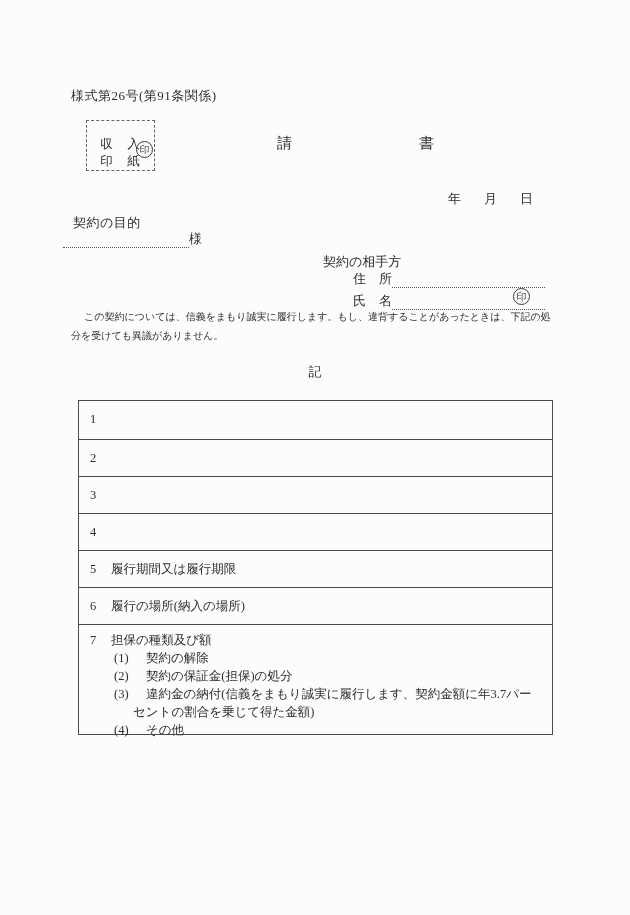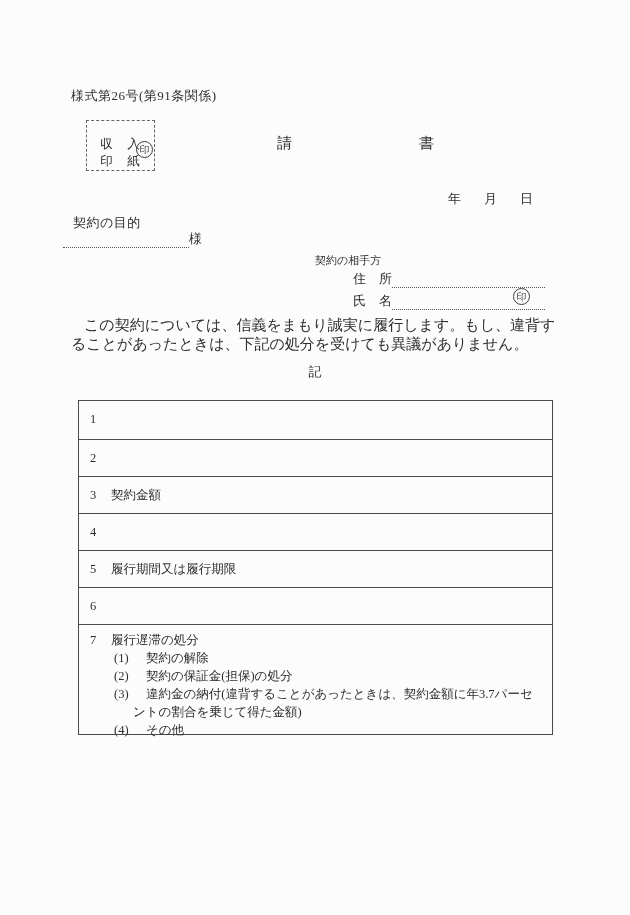--- a/index.html
+++ b/index.html
@@ -86,40 +86,40 @@
     align-items: flex-end;
     font-size: 13px;
   }
   .dotline {
     border-bottom: 1px dotted #555;
     align-self: flex-end;
   }
   .addressee-line .dotline { width: 126px; height: 14px; }
 
   
-  .counterparty-heading { left: 315px; top: 253px; font-size: 11px; }
+  .counterparty-heading { left: 323px; top: 253px; font-size: 13px; }
   .field-row {
     display: flex;
     font-size: 13px;
     font-family: Liberation Serif, serif;
   }
   .field-row .field-label { white-space: nowrap; }
   .field-row .dotline { width: 153px; height: 16px; }
   .address-row { left: 353px; top: 270px; }
   .name-row { left: 353px; top: 292px; }
   .name-seal {
     position: absolute;
     left: 160px; top: -4px;
   }
 
   
   .pledge {
-    left: 71px; top: 316px;
+    left: 71px; top: 308px;
     width: 489px;
-    font-size: 15px;
+    font-size: 10px;
     line-height: 18.5px;
     text-indent: 13px;
   }
 
   
   .note-heading {
     left: 0; top: 363px;
     width: 100%;
     text-align: center;
     font-size: 13px;
@@ -211,53 +211,53 @@
     <div class="t-row">
       <span class="row-no">1</span>
     </div>
 
     <div class="t-row">
       <span class="row-no">2</span>
     </div>
 
     <div class="t-row">
       <span class="row-no">3</span>
-      <span class="row-text">契約金額</span>
     </div>
 
     <div class="t-row">
       <span class="row-no">4</span>
     </div>
 
     <div class="t-row">
       <span class="row-no">5</span>
       <span class="row-text">履行期間又は履行期限</span>
     </div>
 
     <div class="t-row">
       <span class="row-no">6</span>
+      <span class="row-text">履行の場所(納入の場所)</span>
     </div>
 
     <div class="t-row-tall">
       <div class="t-main">
         <span class="row-no">7</span>
-        <span class="row-text">履行遅滞の処分</span>
+        <span class="row-text">担保の種類及び額</span>
       </div>
       <div class="sub-list">
         <div class="sub-item">
           <span class="sub-no">(1)</span>
           <span class="sub-text">契約の解除</span>
         </div>
         <div class="sub-item">
           <span class="sub-no">(2)</span>
           <span class="sub-text">契約の保証金(担保)の処分</span>
         </div>
         <div class="sub-item">
           <span class="sub-no">(3)</span>
-          <span class="sub-text">違約金の納付(違背することがあったときは、契約金額に年3.7パーセントの割合を乗じて得た金額)</span>
+          <span class="sub-text">違約金の納付(信義をまもり誠実に履行します、契約金額に年3.7パーセントの割合を乗じて得た金額)</span>
         </div>
         <div class="sub-item">
           <span class="sub-no">(4)</span>
           <span class="sub-text">その他</span>
         </div>
       </div>
     </div>
 
   </div>
 

